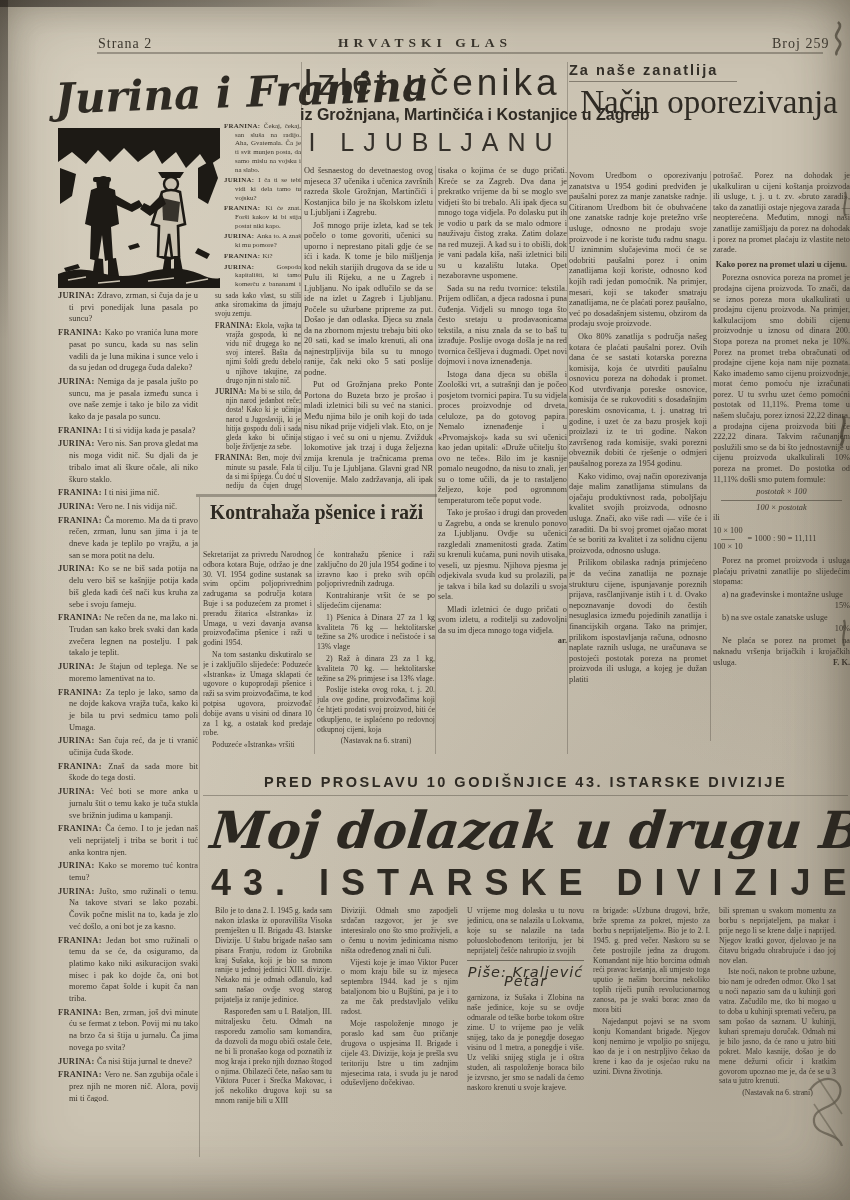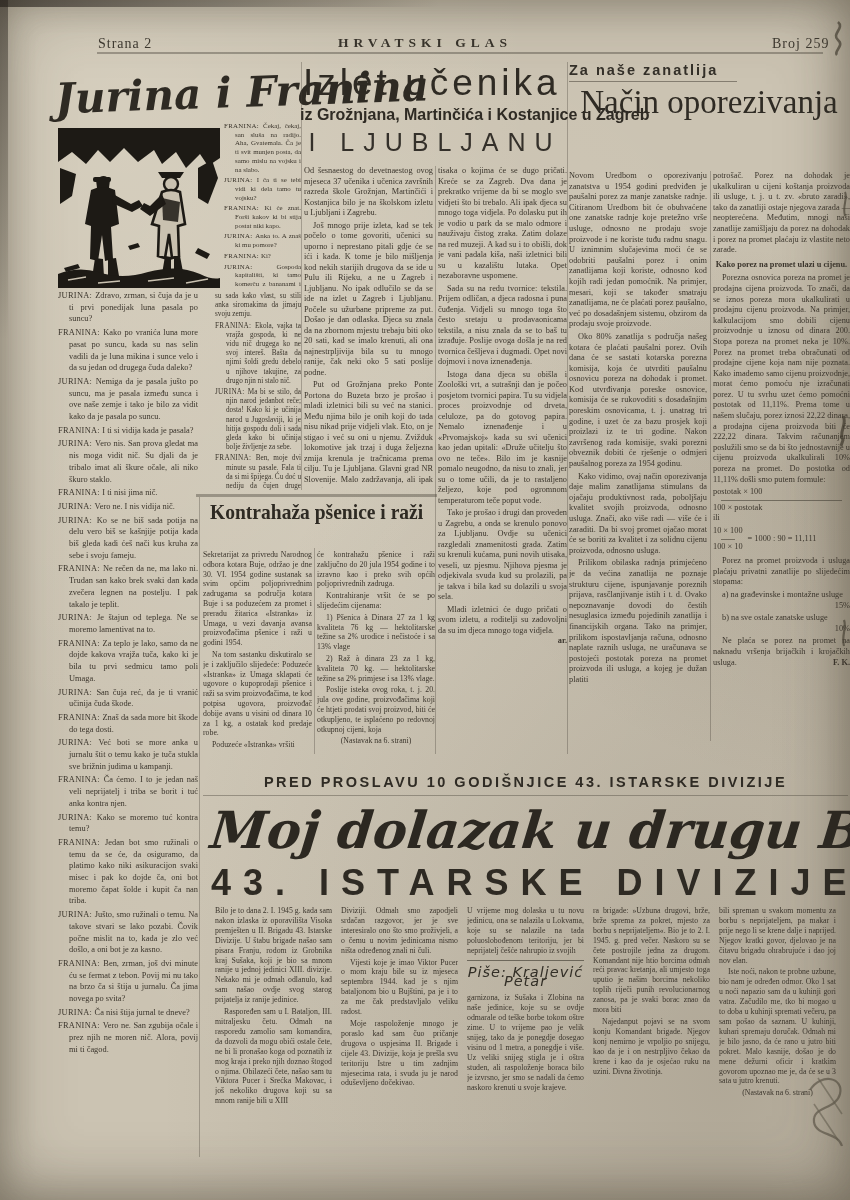--- a/index.html
+++ b/index.html
@@ -15,21 +15,21 @@
   .abs{position:absolute;}
   .rule{position:absolute;background:#45403666;}
   .vrule{position:absolute;width:1px;background:#45403655;}
   
   .hdr-small{font-size:14px;letter-spacing:1px;color:#3d382f;}
   .masthead{font-size:13.5px;font-weight:bold;letter-spacing:5px;text-align:center;color:#38332b;}
   
   .body-col{position:absolute;overflow:hidden;text-align:justify;color:#3b352c;}
   .body-col p{margin:0 0 2px 0;}
   p.dlg{padding-left:11px;text-indent:-11px;}
-  .spk{font-weight:400;letter-spacing:.3px;}
+  .spk{font-weight:700;letter-spacing:.3px;}
   p.par{text-indent:9px;}
   p.par.flush{text-indent:0;}
   .lead{margin:0 0 2px 0;}
   
   .jurina-title{font-family:"DejaVu Serif",serif;font-style:italic;font-weight:bold;font-size:42px;
     transform:rotate(-2deg);color:#2e2a23;white-space:nowrap;}
   .izlet-h1{font-family:"Liberation Sans",sans-serif;font-weight:normal;font-size:37px;letter-spacing:4px;color:#2f2b24;}
   .izlet-h2{font-family:"Liberation Sans",sans-serif;font-weight:bold;font-size:16px;text-align:center;color:#2f2b24;white-space:nowrap;}
   .izlet-h3{font-family:"Liberation Sans",sans-serif;font-weight:400;font-size:25px;letter-spacing:9px;text-align:center;color:#34302a;}
   .kicker{font-family:"Liberation Sans",sans-serif;font-weight:bold;font-size:14.5px;letter-spacing:2px;
@@ -45,21 +45,21 @@
   .subhead{font-weight:bold;text-align:center;text-indent:0 !important;margin:4px 0 3px 0 !important;}
   .sigr{float:right;font-weight:600;}
   
   .zigzag{position:absolute;height:8px;
     background-image:linear-gradient(135deg,#45403б 0,#454036 25%,transparent 25%),linear-gradient(225deg,#454036 25%,transparent 25%);
     background-size:9px 8px;background-repeat:repeat-x;opacity:.8;}
   
   .byline-box{position:absolute;border-top:1.5px solid #454036aa;text-align:center;
     font-family:"DejaVu Sans",sans-serif;font-style:italic;font-size:14.5px;letter-spacing:1px;color:#332f27;padding-top:7px;}
   
-  .formula{margin:0 0;}
+  .formula{text-align:center;margin:0 0;font-style:italic;}
   .frac-num,.frac-den{display:block;}
   .frac-bar{border-top:1px solid #45403699;margin:2px 8px;}
   .f2row{display:flex;align-items:center;gap:5px;margin:2px 0 4px 0;}
   .f2frac{flex:0 0 auto;text-align:center;}
   .rate{display:block;overflow:hidden;text-indent:9px;margin:0 0 2px 0;}
   .rate .val{float:right;}
   .ili{text-indent:0 !important;}
   .center{text-align:center;text-indent:0 !important;}
   .pencil{position:absolute;opacity:.7;}
 </style>
@@ -114,31 +114,32 @@
     </div>
 
   <div class="body-col" style="left:58px;top:290px;width:140px;height:812px;font-size:8.4px;line-height:11.7px;">
       <p class="dlg"><span class="spk">JURINA: </span>Zdravo, zrman, si čuja da je u ti prvi ponedijak luna pasala po suncu?</p>
       <p class="dlg"><span class="spk">FRANINA: </span>Kako po vranića luna more pasat po suncu, kada su nas selin vadili da je luna mikina i sunce velo i da su jedan od drugega čuda daleko?</p>
       <p class="dlg"><span class="spk">JURINA: </span>Nemiga da je pasala jušto po suncu, ma je pasala između sunca i ove naše zemje i tako je bilo za vidit kako da je pasala po suncu.</p>
       <p class="dlg"><span class="spk">FRANINA: </span>I ti si vidija kada je pasala?</p>
       <p class="dlg"><span class="spk">JURINA: </span>Vero nis. San prova gledat ma nis moga vidit nič. Su djali da je tribalo imat ali škure očale, ali niko škuro staklo.</p>
       <p class="dlg"><span class="spk">FRANINA: </span>I ti nisi jima nič.</p>
       <p class="dlg"><span class="spk">JURINA: </span>Vero ne. I nis vidija nič.</p>
+      <p class="dlg"><span class="spk">FRANINA: </span>Ča moremo. Ma da ti pravo rečen, zrman, lunu san jima i ja te dneve kada je teplilo po vrajžu, a ja san se mora potit na delu.</p>
       <p class="dlg"><span class="spk">JURINA: </span>Ko se ne biš sada potija na delu vero biš se kašnjije potija kada biš gleda kadi ćeš nači kus kruha za sebe i svoju fameju.</p>
       <p class="dlg"><span class="spk">FRANINA: </span>Ne rečen da ne, ma lako ni. Trudan san kako brek svaki dan kada zvečera legnen na postelju. I pak takalo je teplit.</p>
       <p class="dlg"><span class="spk">JURINA: </span>Je štajun od teplega. Ne se moremo lamentivat na to.</p>
       <p class="dlg"><span class="spk">FRANINA: </span>Za teplo je lako, samo da ne dojde kakova vrajža tuča, kako ki je bila tu prvi sedmicu tamo poli Umaga.</p>
       <p class="dlg"><span class="spk">JURINA: </span>San čuja reć, da je ti vranić učinija čuda škode.</p>
       <p class="dlg"><span class="spk">FRANINA: </span>Znaš da sada more bit škode do tega dosti.</p>
       <p class="dlg"><span class="spk">JURINA: </span>Već boti se more anka u jurnalu štit o temu kako je tuča stukla sve brižnin judima u kampanji.</p>
       <p class="dlg"><span class="spk">FRANINA: </span>Ča ćemo. I to je jedan naš veli neprijatelj i triba se borit i tuć anka kontra njen.</p>
       <p class="dlg"><span class="spk">JURINA: </span>Kako se moremo tuć kontra temu?</p>
+      <p class="dlg"><span class="spk">JURINA: </span>Jušto, smo ružinali o temu. Na takove stvari se lako pozabi. Čovik počne mislit na to, kada je zlo već došlo, a oni bot je za kasno.</p>
       <p class="dlg"><span class="spk">FRANINA: </span>Jedan bot smo ružinali o temu da se će, da osiguramo, da platimo kako niki asikuracijon svaki misec i pak ko dojde ča, oni bot moremo čapat šolde i kupit ča nan triba.</p>
-      <p class="dlg"><span class="spk">JURINA: </span>Jušto, smo ružinali o temu. Na takove stvari se lako pozabi. Čovik počne mislit na to, kada je zlo već došlo, a oni bot je za kasno.</p>
       <p class="dlg"><span class="spk">FRANINA: </span>Ben, zrman, još dvi minute ću se fermat z tebon. Povij mi nu tako na brzo ča si štija u jurnalu. Ča jima novega po svita?</p>
       <p class="dlg"><span class="spk">JURINA: </span>Ča nisi štija jurnal te dneve?</p>
       <p class="dlg"><span class="spk">FRANINA: </span>Vero ne. San zgubija očale i prez njih ne moren nič. Alora, povij mi ti čagod.</p>
     </div>
 
   <div class="body-col" style="left:215px;top:292px;width:86px;height:198px;font-size:7.2px;line-height:9.2px;">
     <p class="lead">su sada kako vlast, su stili anka siromakima da jimaju svoju zemju.</p>
     <div>
         <p class="dlg"><span class="spk">FRANINA: </span>Ekola, vajka ta vrajža gospoda, ki ne vidu nič drugega ko ne svoj intereš. Bašta da njimi šoldi gredu debelo u njihove takujine, za drugo njin ni stalo nič.</p>
         <p class="dlg"><span class="spk">JURINA: </span>Ma bi se stilo, da njin narod jedanbot reče; dosta! Kako ki je učinija narod u Jugoslaviji, ki je hitija gospodu doli i sada gleda kako bi učinija bolje življenje za sebe.</p>

